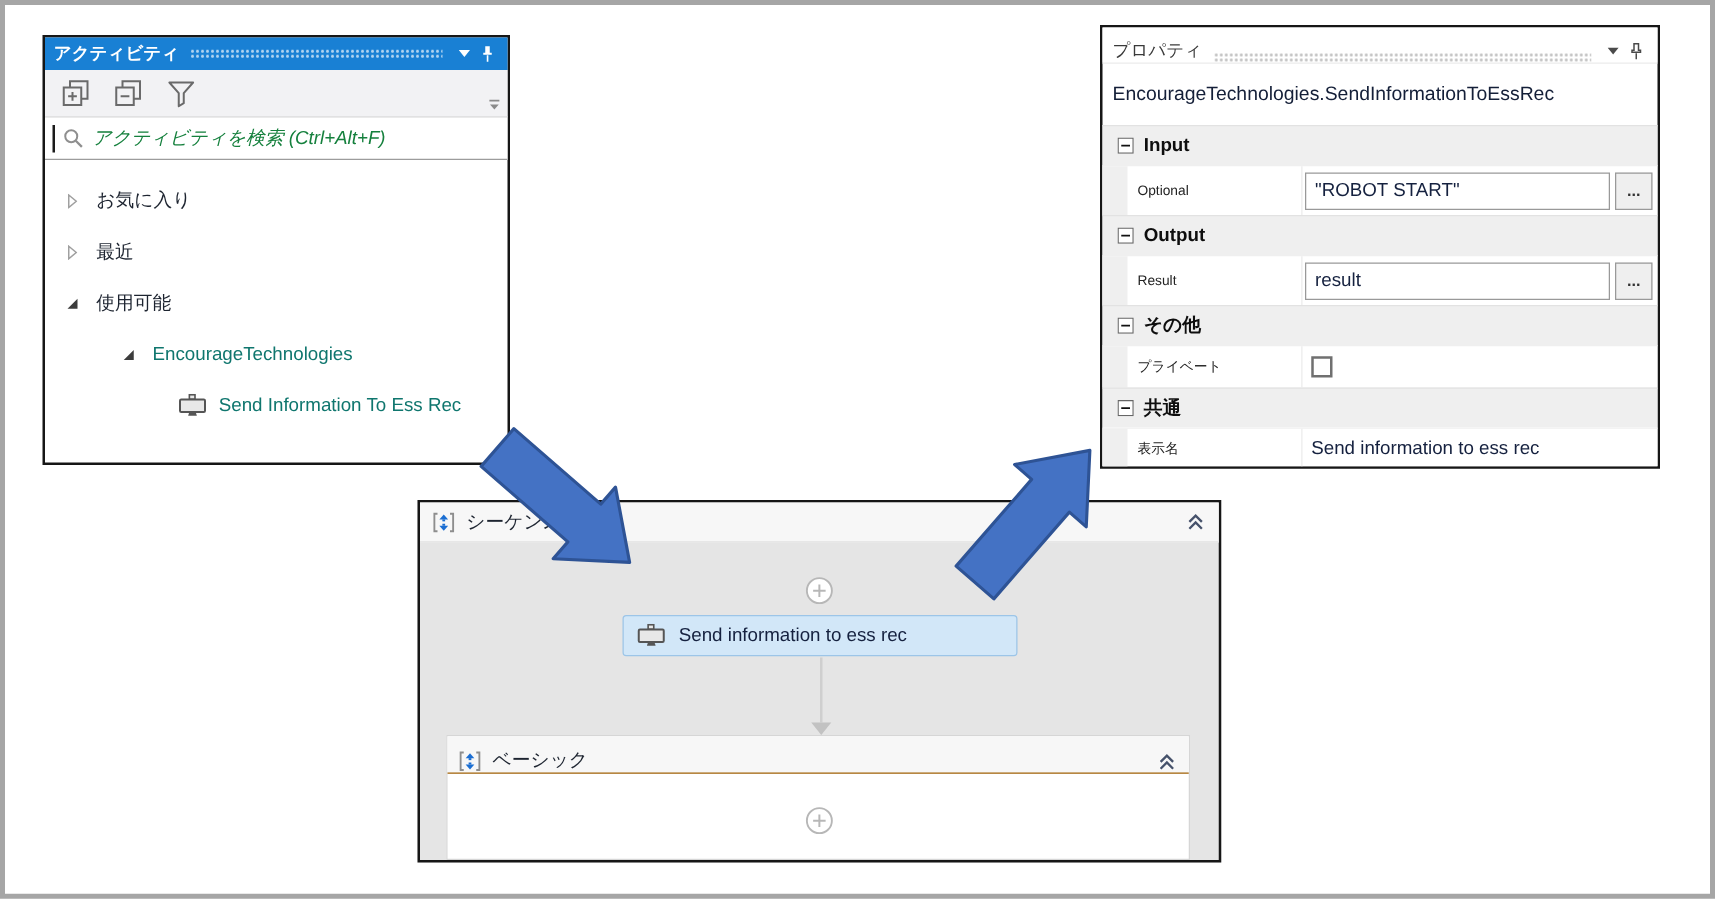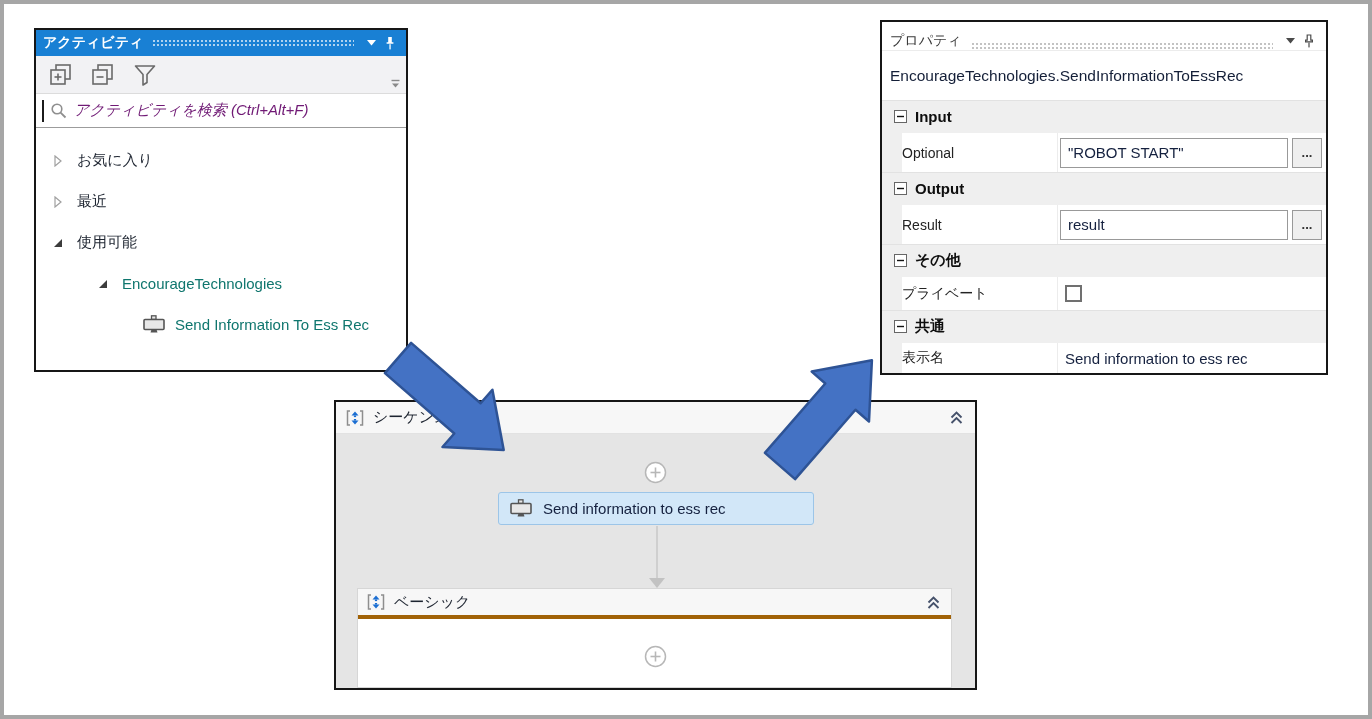--- a/index.html
+++ b/index.html
@@ -28,21 +28,21 @@
   .act-toolbar {
     height:38px; background:#f2f2f4; display:flex; align-items:center; gap:16px;
     padding:0 12px; border-bottom:1px solid #dcdcdc; position:relative;
   }
   .toolbar-overflow { position:absolute; right:5px; bottom:3px; }
   .act-search {
     height:34px; display:flex; align-items:center; gap:6px; padding:0 6px;
     border-bottom:1px solid #9c9c9c; background:#fff;
   }
   .caret-bar { width:2px; height:22px; background:#1b1b1b; }
-  .search-placeholder { font-size:15px; font-style:italic; color:#701a75; white-space:nowrap; }
+  .search-placeholder { font-size:15px; font-style:italic; color:#15803d; white-space:nowrap; }
   .act-tree { padding-top:12px; }
   .tree-row { display:flex; align-items:center; height:41px; font-size:15px; color:#1d2430; }
   .tree-row .expander { width:12px; display:flex; justify-content:center; margin-right:13px; }
   .indent1 { padding-left:16px; }
   .indent2 { padding-left:61px; }
   .indent3 { padding-left:106px; }
   .tree-label-en { color:#0f766e; }
   .leaf-icon { margin-right:9px; display:flex; }
 
   
@@ -60,21 +60,21 @@
   }
   .sec-header {
     height:32px; background:#efefef; display:flex; align-items:center; gap:8px;
     padding:0 12px; font-weight:bold; font-size:15px; color:#0e0e0e;
     border-top:1px solid #e2e2e2;
   }
   .prow { display:flex; align-items:stretch; border-top:1px solid #efefef; background:#fff; }
   .prow.h40 { height:40px; } .prow.h34 { height:34px; } .prow.h31 { height:31px; }
   .prow-gutter { width:20px; background:#efefef; }
   .prow-label {
-    width:156px; font-size:14px; color:#232323;
+    width:140px; padding-left:8px; font-size:11px; color:#232323;
     display:flex; align-items:center; border-right:1px solid #ececec;
   }
   .prow-value { flex:1; display:flex; align-items:center; padding:3px 4px 3px 2px; }
   .prop-input {
     flex:1; height:30px; border:1px solid #999; background:#fff;
     display:flex; align-items:center; padding:0 7px; font-size:15px; color:#15213f;
     white-space:nowrap; overflow:hidden;
   }
   .ellipsis-btn {
     width:30px; height:30px; margin-left:4px; border:1px solid #999; background:#efefef;
@@ -106,22 +106,22 @@
   .connector-head {
     position:absolute; left:313px; top:176px; width:0; height:0;
     border-left:8px solid transparent; border-right:8px solid transparent;
     border-top:10px solid #c2c2c2;
   }
   .basic-panel {
     position:absolute; left:21px; top:186px; width:595px; height:100px;
     background:#fff; border:1px solid #d6d6d6;
   }
   .basic-header {
-    height:30px; background:#f7f7f7; border-bottom:4px solid #a16207;
-    display:flex; align-items:center; padding:0 9px; gap:9px;
+    height:30px; background:#f7f7f7; border-bottom:1px solid #a16207;
+    display:flex; align-items:flex-end; padding:0 9px; gap:9px;
     font-size:15px; color:#1d2430;
   }
   .arrows-overlay { position:absolute; left:0; top:0; width:1364px; height:711px; pointer-events:none; z-index:20; }
 </style>
 </head>
 <body>
 
 <div class="stage">
 
   <div class="activities-panel">

